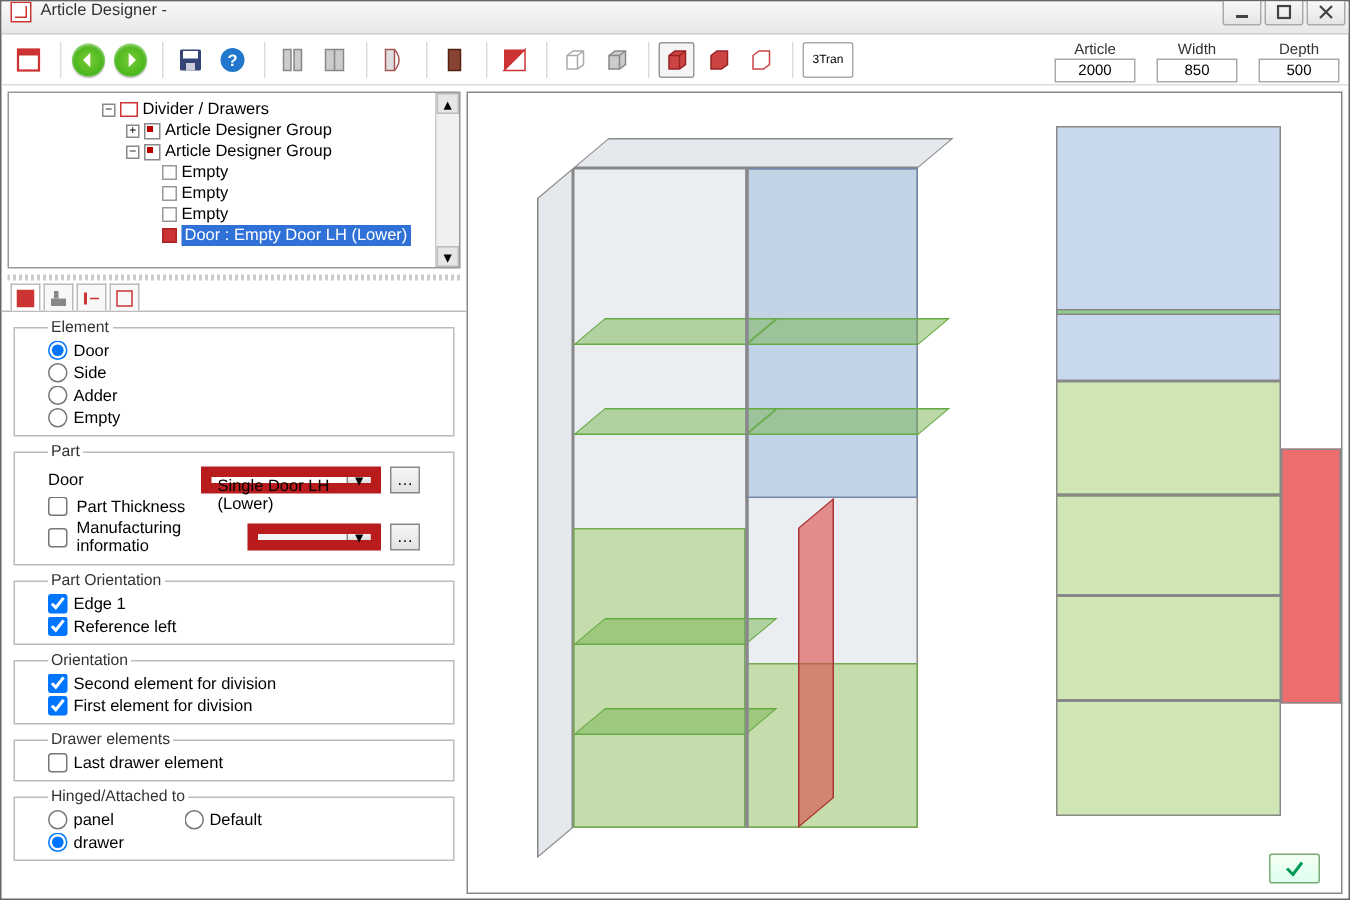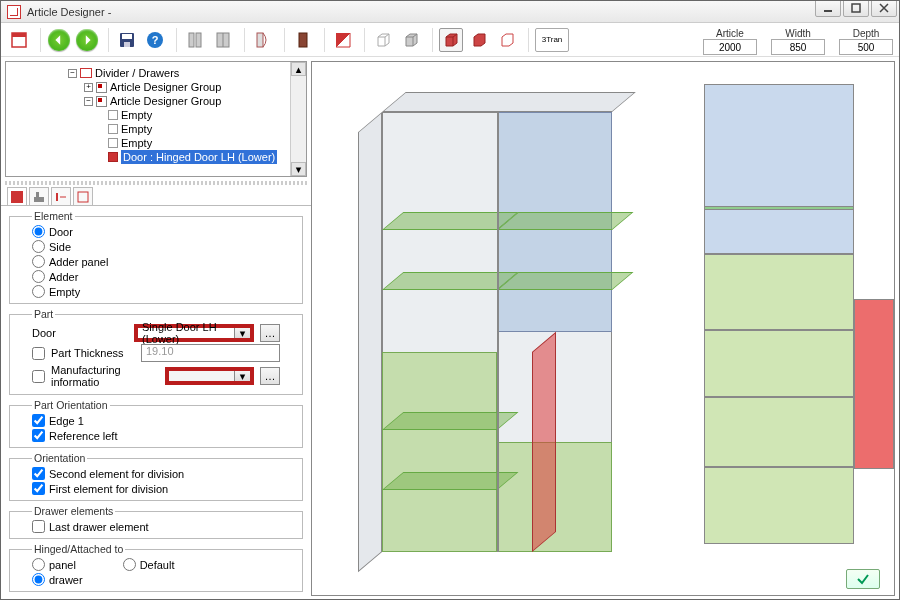--- a/index.html
+++ b/index.html
@@ -1,17 +1,17 @@
 <!DOCTYPE html>
 <html><head>
 <meta charset="utf-8">
 <style>
   * { box-sizing: border-box; margin: 0; padding: 0; font-family: "Segoe UI", Tahoma, sans-serif; font-size: 11px; }
   body { background: #fff; width: 900px; height: 600px; overflow: hidden; border: 1px solid #666; }
-  .titlebar { height: 22px; background: linear-gradient(#f8f8f8,#e8e8e8); border-bottom: 1px solid #ccc; display: flex; align-items: center; padding: 0 6px; position: relative; }
+  .titlebar { height: 22px; background: linear-gradient(#f8f8f8,#e8e8e8); border-bottom: 1px solid #ccc; display: flex; padding: 0 6px; position: relative; }
   .title-ico { width: 14px; height: 14px; background:#fff; border:1px solid #c33; margin-right:6px; position:relative;}
   .title-ico:after{content:"";position:absolute;inset:2px;border:1px solid #c33;border-top:none;border-left:none;}
   .titlebar span { color:#333; }
   .win-ctl { position:absolute; right:2px; top:-2px; display:flex; gap:2px;}
   .win-btn { width:26px; height:18px; border:1px solid #aaa; background:linear-gradient(#fafafa,#e4e4e4); border-radius:0 0 2px 2px; display:flex; align-items:center; justify-content:center;}
   .win-btn svg{width:10px;height:10px;}
   .toolbar { height:34px; display:flex; align-items:center; padding:2px 6px; gap:4px; border-bottom:1px solid #ddd; position:relative;}
   .tb-btn { width:24px; height:24px; display:flex; align-items:center; justify-content:center; border:1px solid transparent; border-radius:2px;}
   .tb-sep { width:4px; height:24px; border-right:1px solid #ddd; margin:0 2px;}
   .nav-circ { width:22px; height:22px; border-radius:50%; background: radial-gradient(#7c3,#3a1); display:flex; align-items:center; justify-content:center; box-shadow:inset 0 1px 2px rgba(255,255,255,.6),0 1px 1px rgba(0,0,0,.3);}
@@ -37,21 +37,21 @@
   .tabs { display:flex; gap:2px; padding:2px 6px 0; border-bottom:1px solid #bbb;}
   .tab { width:20px;height:18px;border:1px solid #bbb; border-bottom:none; background:#f8f8f8; display:flex;align-items:center;justify-content:center;}
   .tab.active{background:#fff;}
   .props { padding:4px 8px; font-size:11px; }
   fieldset{border:1px solid #bbb; margin-bottom:4px; padding:2px 22px 4px;}
   legend{font-size:10.5px; color:#333; padding:0 2px;}
   .radio-row,.check-row{display:flex;align-items:center;gap:4px;height:15px;}
   input[type=radio],input[type=checkbox]{margin:0;}
   .field-row{display:flex;align-items:center;gap:6px;margin:2px 0;}
   .field-row label{width:96px;}
-  .combobox{flex:1;display:flex;align-items:center;border:4px solid #b91c1c;height:18px;background:#fff;}
+  .combobox{flex:1;display:flex;align-items:flex-start;border:7px solid #b91c1c;height:18px;background:#fff;}
   .combobox span{flex:1;padding:0 4px;}
   .combobox .arrow{width:16px;height:100%;border-left:1px solid #888;background:linear-gradient(#f4f4f4,#ddd);display:flex;align-items:center;justify-content:center;}
   .sq-btn{width:20px;height:18px;border:1px solid #888;background:linear-gradient(#f6f6f6,#e2e2e2);display:flex;align-items:center;justify-content:center;}
   .txtval{flex:1;border:1px solid #888;height:18px;padding:0 4px;background:#fff;color:#999;}
   .hinged-row{display:flex;gap:40px;}
   .viewport{ flex:1; position:relative; background:#fff; border:1px solid #888; margin:4px 4px 4px 0; overflow:hidden;}
   .cabinet3d{position:absolute; left:40px; top:30px; width:300px; height:470px;}
   .cab-body{position:absolute;left:30px;top:20px;width:230px;height:440px;}
   .face{position:absolute;border:1px solid #888;}
   .front{width:230px;height:440px;background:rgba(190,200,210,.3);}
@@ -238,21 +238,21 @@
         <div class="row" style="padding-left:100px;">
             <span class="leaf-ico"></span>
             <span>Empty</span>
           </div>
         <div class="row" style="padding-left:100px;">
             <span class="leaf-ico"></span>
             <span>Empty</span>
           </div>
         <div class="row" style="padding-left:100px;">
             <span class="leaf-ico" style="background:#c33;border-color:#a22;"></span>
-            <span class="selected">Door : Hinged Door LH (Lower)</span>
+            <span class="selected">Door : Empty Door LH (Lower)</span>
           </div>
 
       </div>
       <div class="scroll">
           <div class="up">▴</div>
           <div class="down">▾</div>
         </div>
     </div>
     <div class="left-sep"></div>
 
@@ -284,24 +284,20 @@
     <div class="props">
       <fieldset>
         <legend>Element</legend>
         <div class="radio-row">
             <input type="radio" checked="" style="">
             <span>Door</span>
           </div>
         <div class="radio-row">
             <input type="radio" style="">
             <span>Side</span>
-          </div>
-        <div class="radio-row">
-            <input type="radio" style="">
-            <span>Adder panel</span>
           </div>
         <div class="radio-row">
             <input type="radio" style="">
             <span>Adder</span>
           </div>
         <div class="radio-row">
             <input type="radio" style="">
             <span>Empty</span>
           </div>
       </fieldset>
@@ -312,21 +308,20 @@
           <label>Door</label>
           <div class="combobox">
               <span>Single Door LH (Lower)</span>
               <div class="arrow">▾</div>
             </div>
           <div class="sq-btn">…</div>
         </div>
         <div class="field-row">
           <input type="checkbox" style="">
           <label style="width:84px;">Part Thickness</label>
-          <div class="txtval">19.10</div>
         </div>
         <div class="field-row">
           <input type="checkbox" style="">
           <label style="width:108px;">Manufacturing informatio</label>
           <div class="combobox" style="background:#f4f4f4;">
               <span></span>
               <div class="arrow">▾</div>
             </div>
           <div class="sq-btn">…</div>
         </div>

